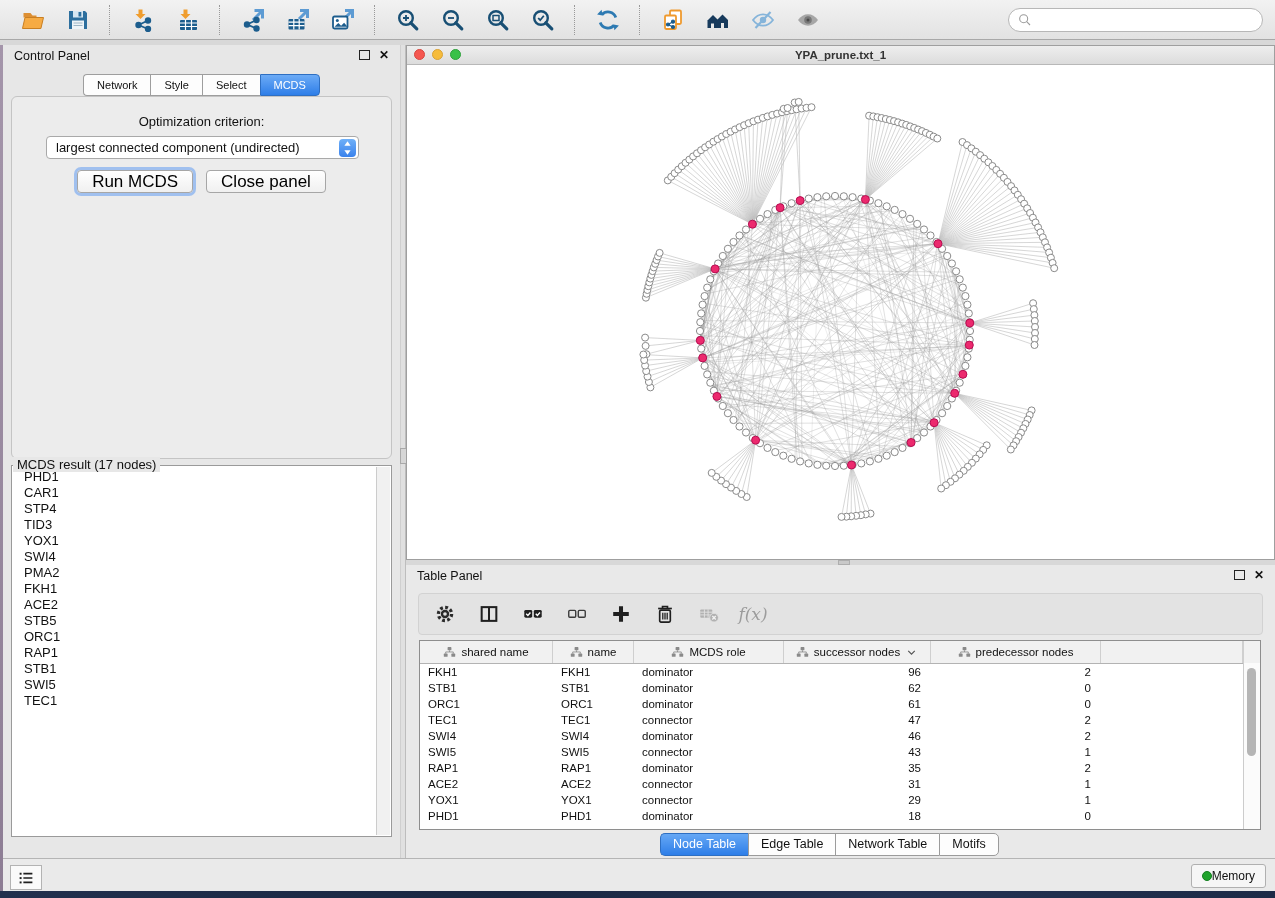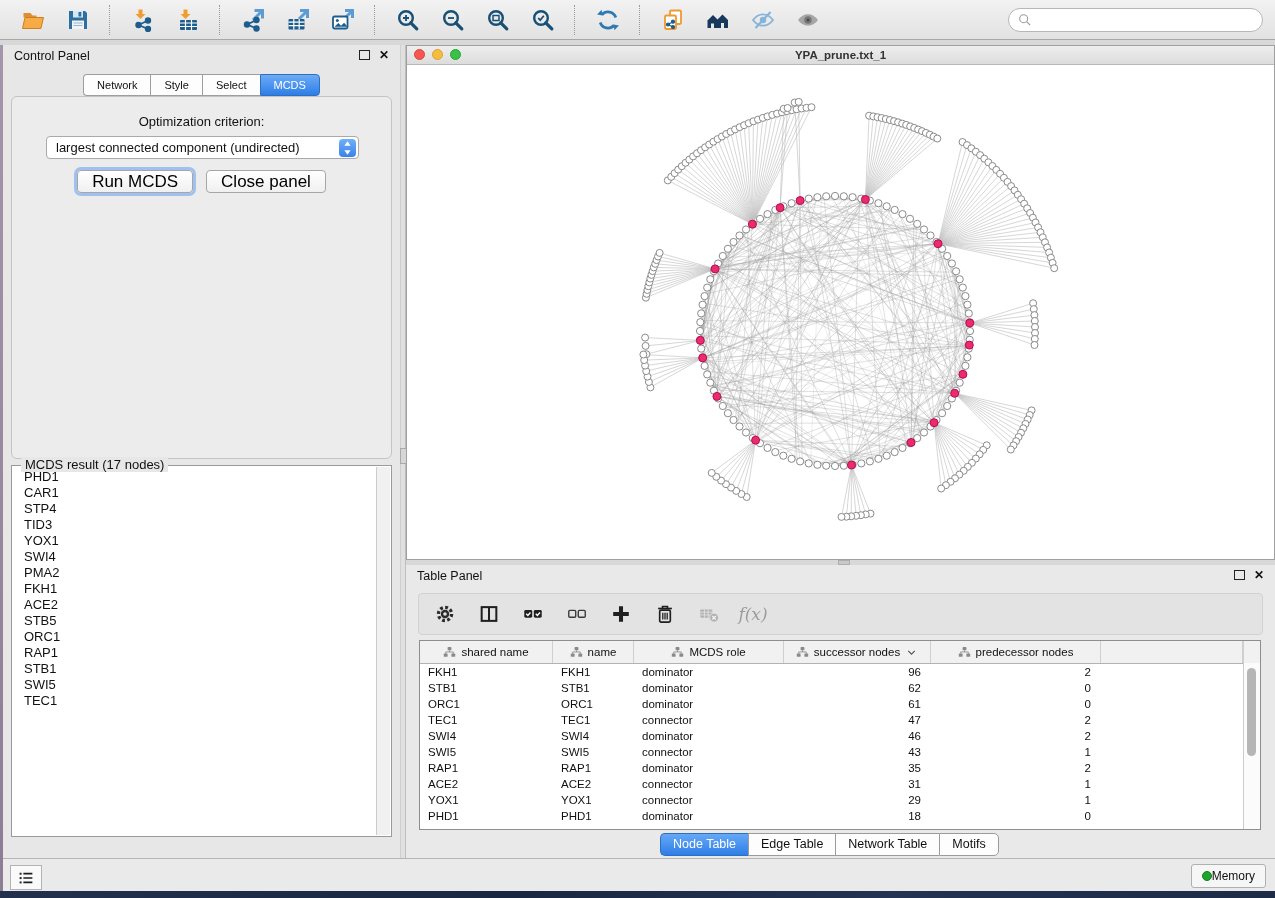--- a/index.html
+++ b/index.html
@@ -28,21 +28,21 @@
   .tab:last-child{border-right:1px solid #9e9e9e;border-radius:0 4px 4px 0}
   .tab.active{background:linear-gradient(#6cabf6,#2e7ee8);color:#fff;border-color:#2e6fc2}
   .cp-content{position:absolute;left:8px;top:51px;width:381px;height:363px;background:#ececec;border:1px solid #c4c4c4;border-radius:6px;box-sizing:border-box}
   .opt-label{margin-top:17px;text-align:center;font-size:13px}
   .dropdown{position:absolute;left:34px;top:39px;width:313px;height:23px;background:#fff;border:1px solid #a9a9a9;border-radius:4px;box-sizing:border-box;display:flex;align-items:center;font-size:13px;padding-left:9px}
   .dropdown .stepper{position:absolute;right:2px;top:1.5px;width:17px;height:18px;border-radius:4px;background:linear-gradient(#6fb0f8,#3a82ec);display:flex;align-items:center;justify-content:center}
   .btn-row{position:absolute;left:0;top:73px;width:100%;display:flex;justify-content:center;gap:13px}
   .btn{height:23px;padding:0 14px;font-size:17px;font-family:"Liberation Sans",sans-serif;background:linear-gradient(#ffffff,#f0f0f0);border:1px solid #a6a6a6;border-radius:4px}
   .btn.focused{box-shadow:0 0 0 3px rgba(98,156,242,.55)}
   .groupbox{position:absolute;left:8px;top:420px;width:381px;height:372px;border:1px solid #9a9a9a;background:#fff;box-sizing:border-box}
-  .groupbox-legend{position:absolute;top:-9px;left:9px;background:#e7e7e7;padding:0 4px;font-size:13px}
+  .groupbox-legend{position:absolute;top:-9px;left:1px;background:#e7e7e7;padding:0 4px;font-size:13px}
   .result-list{position:absolute;left:0;top:3px;right:14px;bottom:1px;overflow:hidden;padding-left:12px;font-size:13px}
   .result-list .li{height:16px;line-height:16px}
   .list-scroll{position:absolute;right:1px;top:1px;bottom:1px;width:13px;background:#f1f1f1;border-left:1px solid #ccc}
   
   .vdiv{position:absolute;left:400px;top:45px;width:6px;height:813px;background:#e0e0e0;border-left:1px solid #cfcfcf;border-right:1px solid #bdbdbd;box-sizing:border-box}
   .vgrip{position:absolute;left:-1px;top:403px;width:7px;height:14px;background:#d6d6d6;border:1px solid #a9a9a9}
   .split-handle{position:absolute;left:838px;top:560px;width:12px;height:5px;background:#c9c9c9;border:1px solid #aeaeae;box-sizing:border-box}
   
   .network-window{position:absolute;left:406px;top:45px;width:869px;height:515px;background:#fff;border:1px solid #9f9f9f;box-sizing:border-box}
   .titlebar{height:18px;background:linear-gradient(#eeeeee,#dcdcdc);border-bottom:1px solid #b8b8b8;position:relative;display:flex;align-items:center;justify-content:center;font-size:11.5px;font-weight:700;color:#333}

